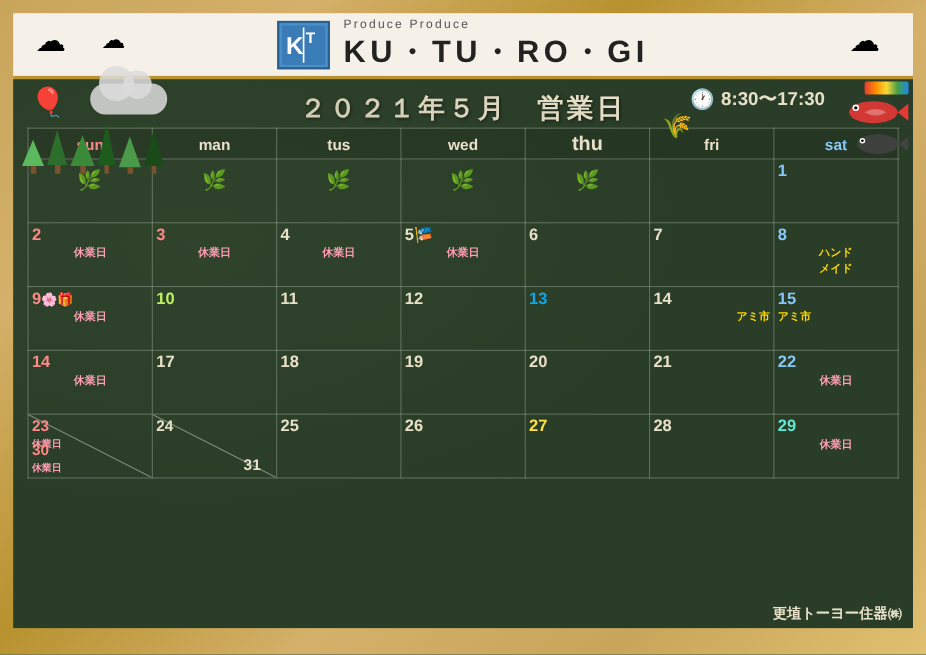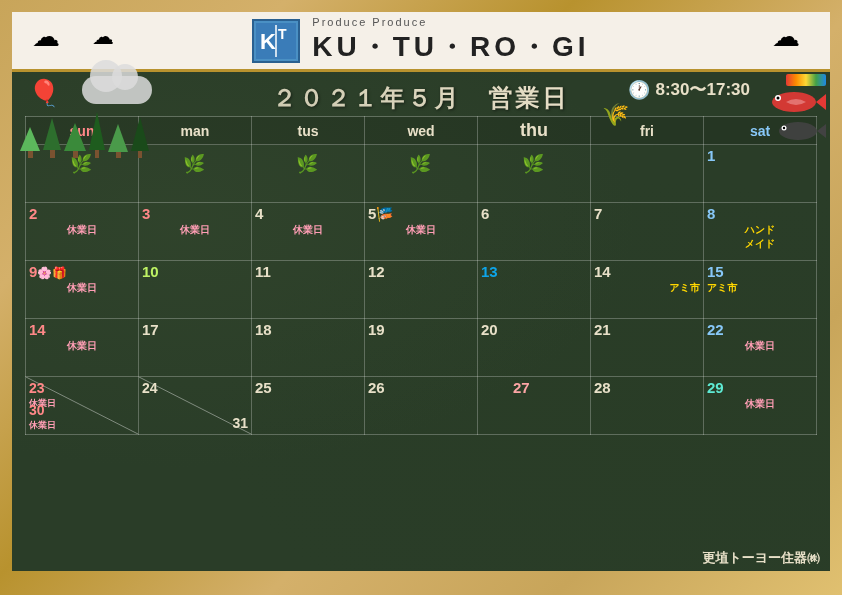--- a/index.html
+++ b/index.html
@@ -364,32 +364,32 @@
             </div>
           </td>
 
           <td style="border:1px solid rgba(255,255,255,0.25);height:58px;vertical-align:top;padding:0;position:relative;overflow:hidden;">
             <svg style="position:absolute;top:0;left:0;width:100%;height:100%;pointer-events:none;" preserveAspectRatio="none">
               <line x1="0" y1="0" x2="100%" y2="100%" stroke="rgba(255,255,255,0.4)" stroke-width="1"></line>
             </svg>
             <div style="position:absolute;top:2px;left:3px;">
               <span style="color:#e8e0c8;font-size:14px;font-weight:bold;">24</span>
             </div>
-            <div style="position:absolute;bottom:2px;right:3px;">
+            <div style="position:absolute;bottom:2px;right:14px;">
               <span style="color:#e8e0c8;font-size:14px;font-weight:bold;">31</span>
             </div>
           </td>
           <td style="border:1px solid rgba(255,255,255,0.25);height:58px;vertical-align:top;padding:2px 3px;">
             <span style="color:#e8e0c8;font-size:15px;font-weight:bold;text-align:center;">25</span>
           </td>
           <td style="border:1px solid rgba(255,255,255,0.25);height:58px;vertical-align:top;padding:2px 3px;">
             <span style="color:#e8e0c8;font-size:15px;font-weight:bold;">26</span>
           </td>
           <td style="border:1px solid rgba(255,255,255,0.25);height:58px;vertical-align:top;padding:2px 3px;">
-            <span style="color:#fca5a5;font-size:15px;font-weight:bold;margin-left:32px;">27</span>
+            <span style="color:#fde047;font-size:15px;font-weight:bold;">27</span>
           </td>
           <td style="border:1px solid rgba(255,255,255,0.25);height:58px;vertical-align:top;padding:2px 3px;">
             <span style="color:#e8e0c8;font-size:15px;font-weight:bold;">28</span>
           </td>
           <td style="border:1px solid rgba(255,255,255,0.25);height:58px;vertical-align:top;padding:2px 3px;">
             <span style="color:#5eead4;font-size:15px;font-weight:bold;">29</span>
             <span style="color:#ff9eb5;font-size:10px;display:block;text-align:center;">休業日</span>
           </td>
         </tr>
       </tbody>

